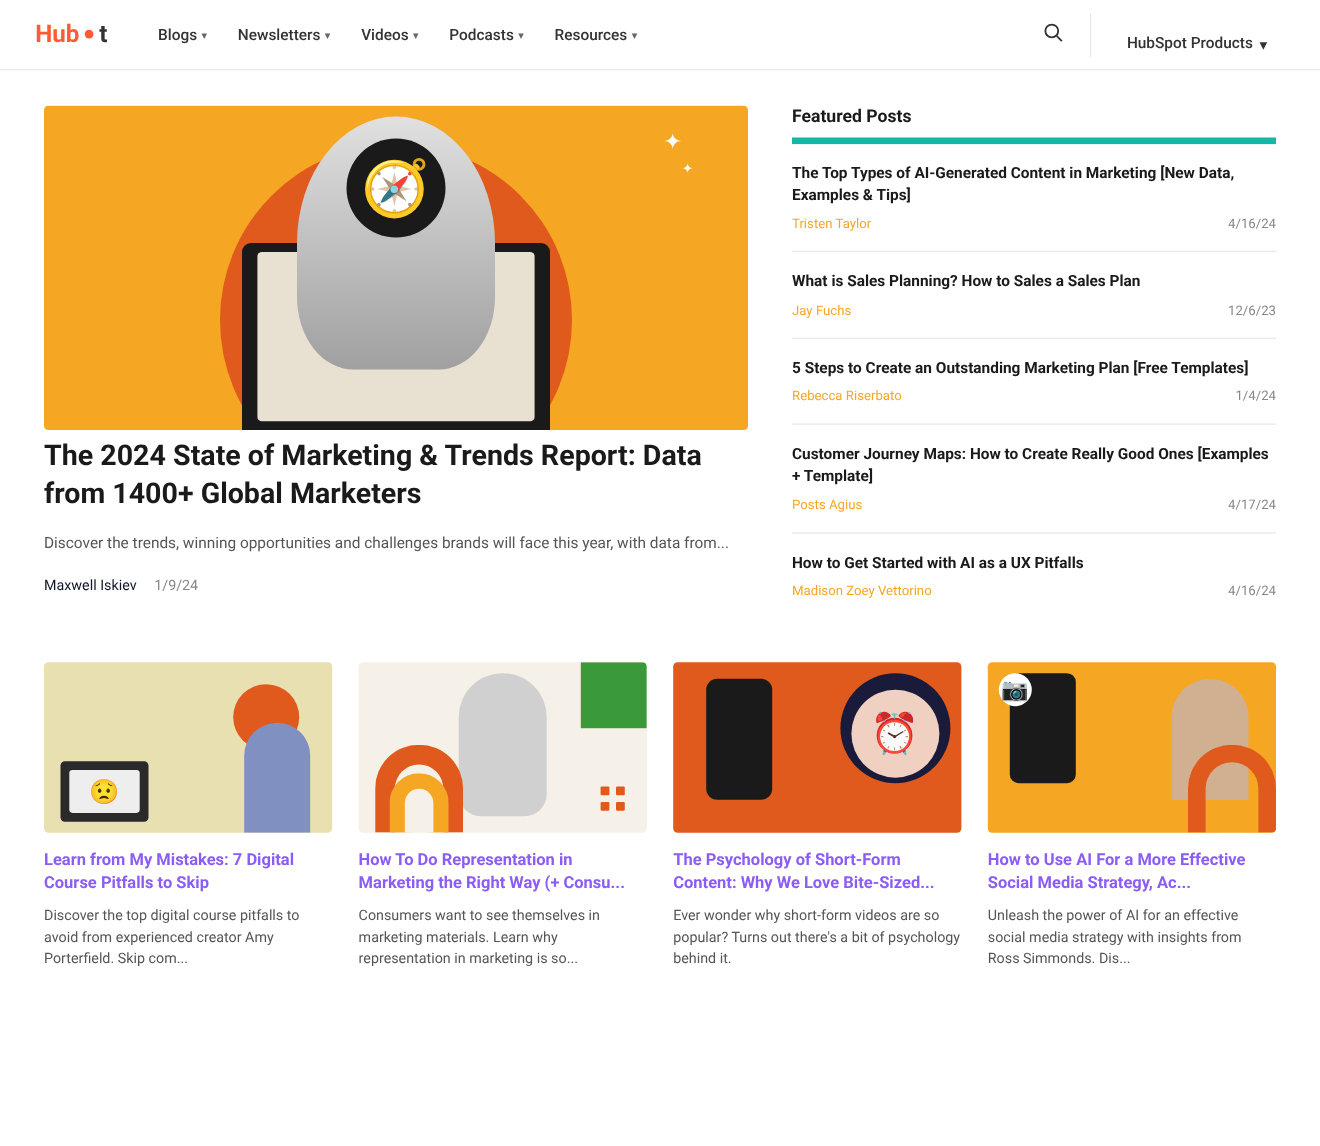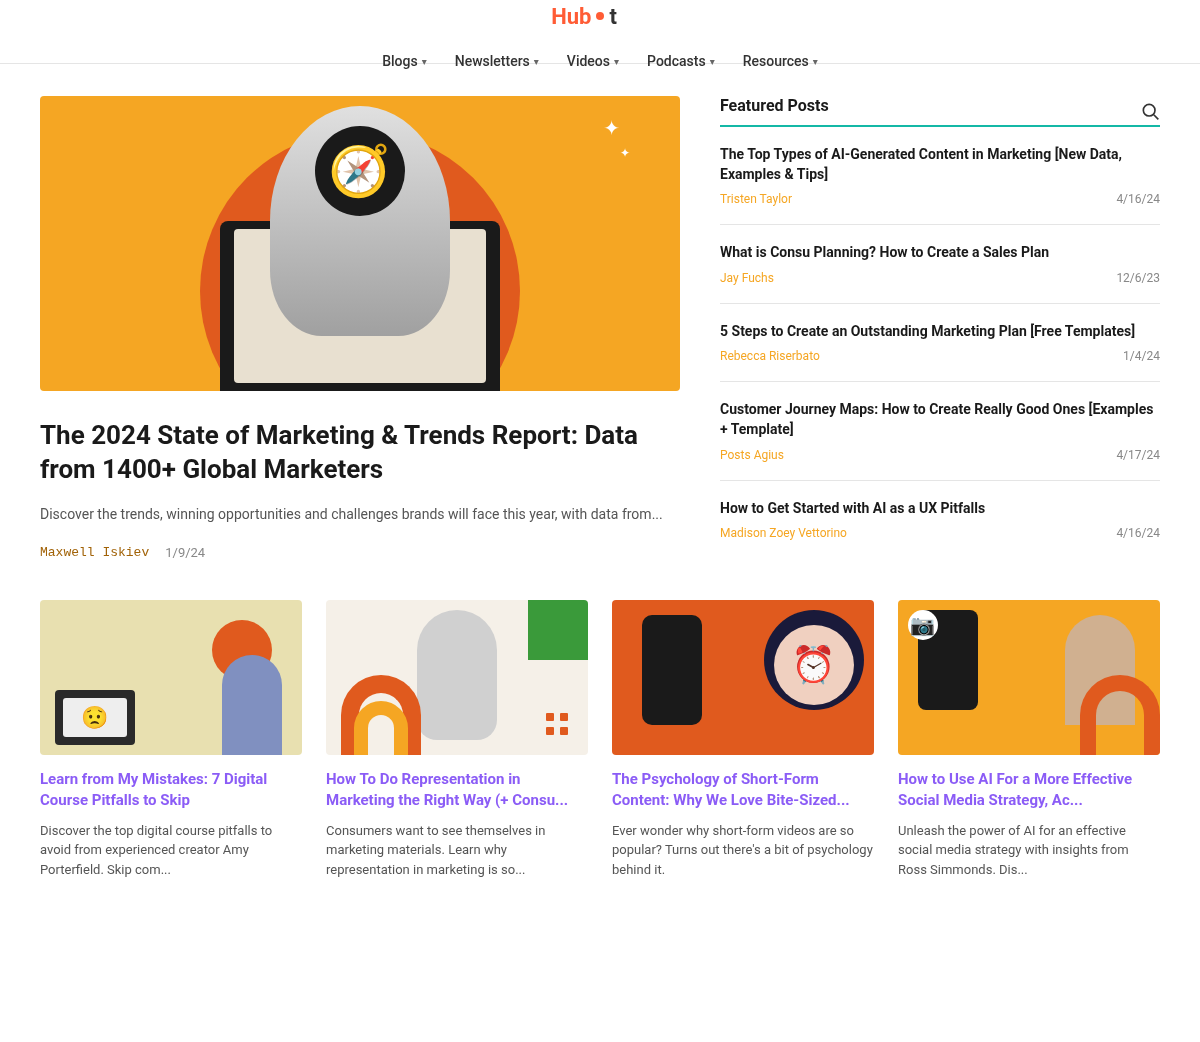--- a/index.html
+++ b/index.html
@@ -1,47 +1,47 @@
 <!DOCTYPE html>
 <html><head>
   <meta charset="utf-8">
   <style>
     * { box-sizing: border-box; margin: 0; padding: 0; }
     body { font-family: -apple-system, BlinkMacSystemFont, 'Segoe UI', Roboto, sans-serif; color: #333; background: #fff; }
 
     
-    .nav { display: flex; align-items: center; padding: 4px 32px; height: 64px; border-bottom: 1px solid #e5e5e5; flex-direction: column; }
+    .nav { display: flex; align-items: center; padding: 16px 32px; height: 64px; border-bottom: 1px solid #e5e5e5; }
     .nav-logo { font-size: 22px; font-weight: 700; color: #ff5c35; margin-right: 32px; display: flex; align-items: center; gap: 4px; }
     .nav-logo span { color: #333; }
     .nav-links { display: flex; align-items: center; gap: 0; flex: 1; }
     .nav-item { display: flex; align-items: center; gap: 4px; padding: 0 14px; height: 64px; font-size: 14px; font-weight: 500; color: #333; cursor: pointer; text-decoration: none; }
     .nav-item .chevron { font-size: 10px; color: #666; }
     .nav-search { margin-left: auto; cursor: pointer; padding: 8px; font-size: 18px; color: #333; }
     .nav-divider { width: 1px; height: 40px; background: #e5e5e5; margin: 0 16px; }
     .nav-products { display: flex; align-items: center; gap: 6px; font-size: 14px; font-weight: 500; color: #333; cursor: pointer; padding: 0 16px; margin-top: 17px; }
 
     
     .main { max-width: 1160px; margin: 0 auto; padding: 32px 20px; }
 
     
     .hero-section { display: flex; gap: 40px; margin-bottom: 40px; }
 
     
     .hero-left { flex: 0 0 640px; }
 
-    .hero-content { padding: 28px 0 0 0; }
+    .hero-content { padding: 8px 0 0 0; }
     .hero-title { font-size: 26px; font-weight: 700; line-height: 1.3; color: #1a1a1a; margin-bottom: 16px; }
     .hero-excerpt { font-size: 14px; color: #555; line-height: 1.6; margin-bottom: 20px; }
     .hero-meta { display: flex; align-items: center; gap: 16px; font-size: 13px; color: #f5a623; }
-    .hero-author { color: #a16207; font-family: Liberation Mono, monospace; }
+    .hero-author { color: #0f172a; }
     .hero-date { color: #888; }
 
     
     .featured-posts { flex: 1; }
-    .featured-title { font-size: 16px; font-weight: 700; color: #1a1a1a; border-bottom: 2px solid #14b8a6; padding-bottom: 10px; margin-bottom: 0; }
+    .featured-title { font-size: 16px; font-weight: 700; color: #1a1a1a; border-bottom: 6px solid #14b8a6; padding-bottom: 10px; margin-bottom: 0; }
     .featured-list { list-style: none; }
     .featured-item { padding: 18px 0; border-bottom: 1px solid #e5e5e5; }
     .featured-item:last-child { border-bottom: none; }
     .featured-item-title { font-size: 14px; font-weight: 700; color: #1a1a1a; line-height: 1.4; margin-bottom: 8px; cursor: pointer; }
     .featured-item-meta { display: flex; justify-content: space-between; }
     .featured-item-author { font-size: 12px; color: #f5a623; }
     .featured-item-date { font-size: 12px; color: #888; }
 
     
     .card-grid { display: grid; grid-template-columns: repeat(4, 1fr); gap: 24px; }
@@ -173,21 +173,21 @@
 
         <li class="featured-item">
           <div class="featured-item-title">The Top Types of AI-Generated Content in Marketing [New Data, Examples &amp; Tips]</div>
           <div class="featured-item-meta">
             <span class="featured-item-author">Tristen Taylor</span>
             <span class="featured-item-date">4/16/24</span>
           </div>
         </li>
 
         <li class="featured-item">
-          <div class="featured-item-title">What is Consu Planning? How to Create a Sales Plan</div>
+          <div class="featured-item-title">What is Sales Planning? How to Sales a Sales Plan</div>
           <div class="featured-item-meta">
             <span class="featured-item-author">Jay Fuchs</span>
             <span class="featured-item-date">12/6/23</span>
           </div>
         </li>
 
         <li class="featured-item">
           <div class="featured-item-title">5 Steps to Create an Outstanding Marketing Plan [Free Templates]</div>
           <div class="featured-item-meta">
             <span class="featured-item-author">Rebecca Riserbato</span>

